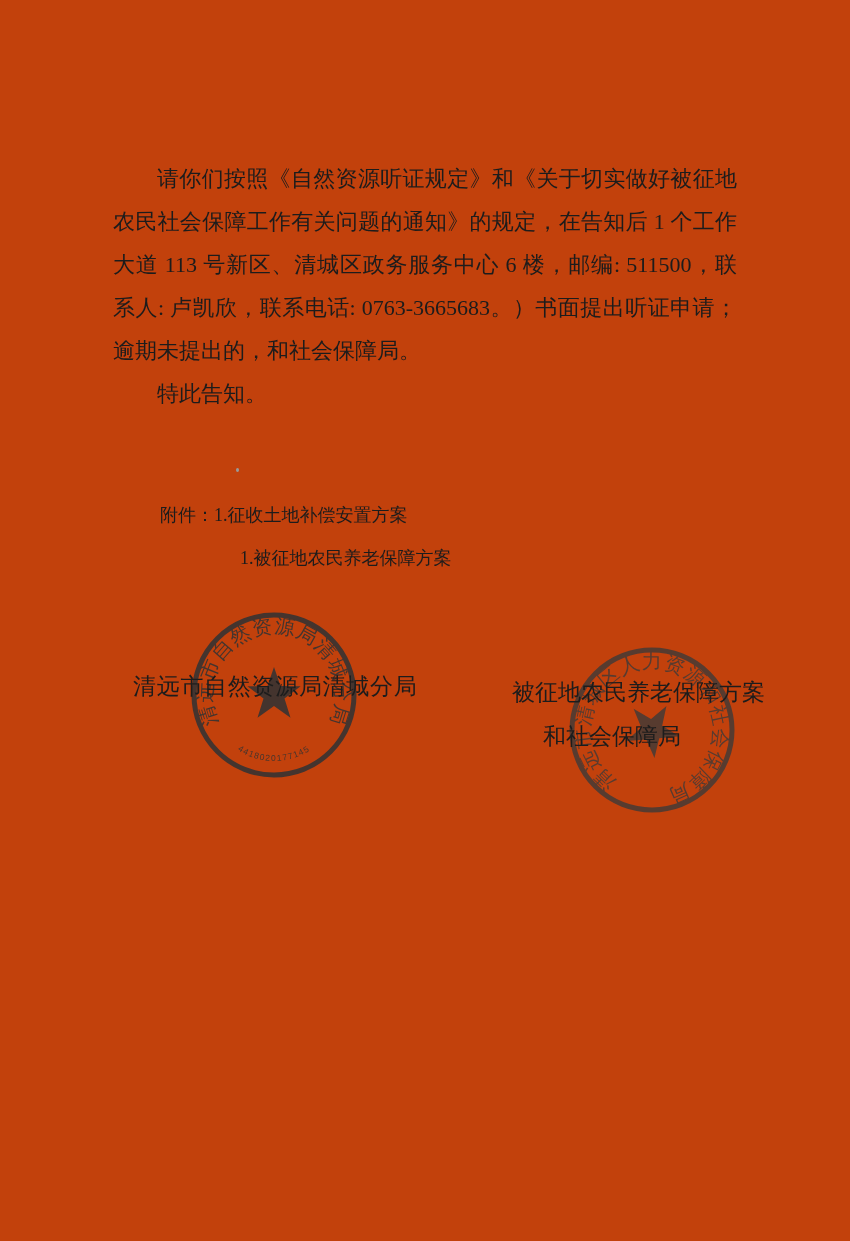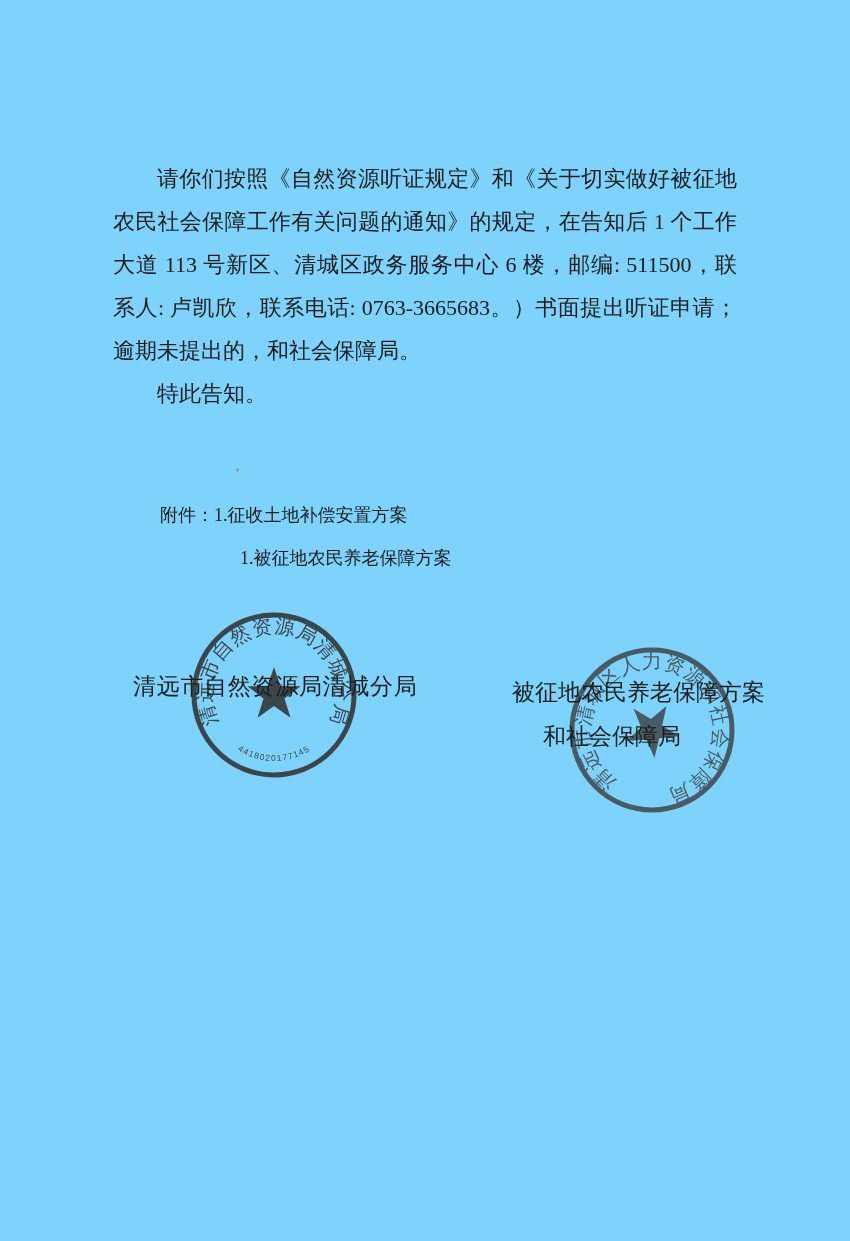--- a/index.html
+++ b/index.html
@@ -1,20 +1,20 @@
 <!DOCTYPE html>
 <html><head>
 <meta charset="utf-8">
 <style>
   html,body { margin:0; padding:0; background:#e8e8e8; }
   .page {
     position:relative;
     width:850px; height:1241px;
     margin:0 auto;
-    background:#7dd3fc;
+    background:#c2410c;
     font-family:"Liberation Serif","DejaVu Serif",serif;
     color:#1c1c1c;
     overflow:hidden;
   }
   .body-block {
     position:absolute; left:113px; top:157px; width:624px;
     font-size:22px; line-height:43px;
   }
   .jline {
     text-align:justify;

